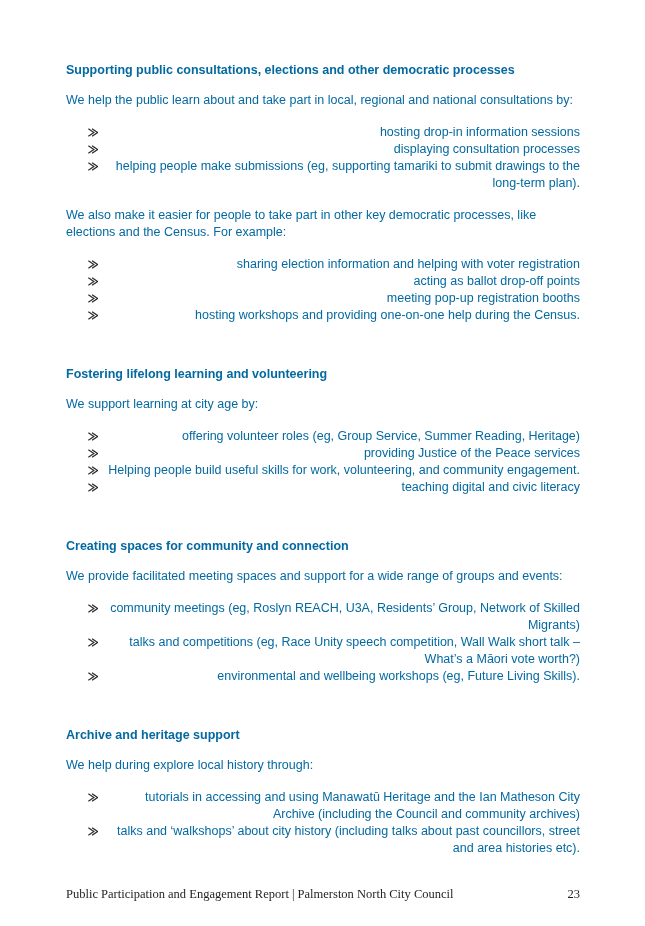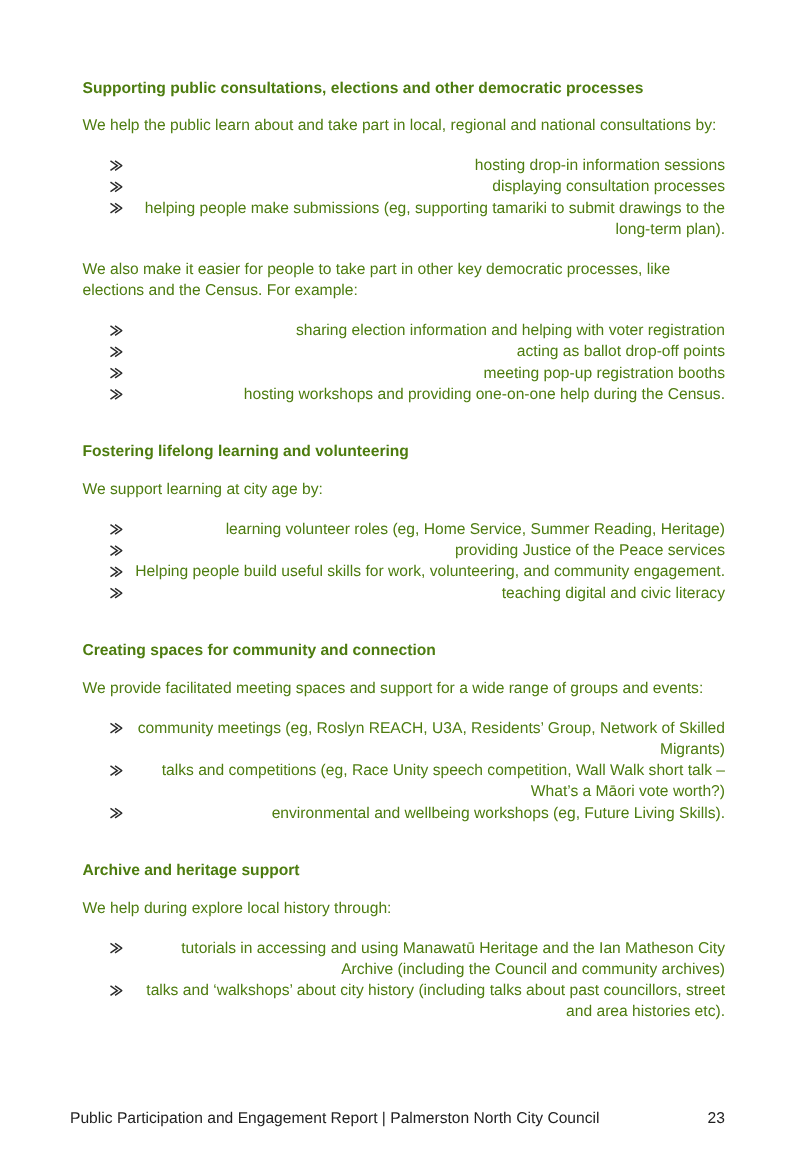--- a/index.html
+++ b/index.html
@@ -13,27 +13,27 @@
     width: 645px;
     height: 926px;
     background: #ffffff;
     padding: 62px 65px 0 66px;
     overflow: hidden;
   }
   .content { width: 514px; }
   p, h2, li {
     font-size: 12.5px;
     line-height: 17px;
-    color: #4d7c0f;
+    color: #0369a1;
   }
   h2 {
     font-weight: bold;
     margin: 0 0 13px 0;
   }
-  h2.spaced-before { margin-top: 29px; }
+  h2.spaced-before { margin-top: 42px; }
   p { margin: 0 0 15px 0; }
   ul.bullet-list {
     list-style: none;
     margin: 0 0 15px 0;
     padding: 0;
     text-align: right;
   }
   ul.bullet-list li {
     position: relative;
     padding-left: 40px;
@@ -53,26 +53,27 @@
   }
   ul.bullet-list .bullet svg path {
     fill: none;
     stroke: #2b2b2b;
     stroke-width: 1.3;
     stroke-linecap: butt;
     stroke-linejoin: miter;
   }
   .footer {
     position: absolute;
-    left: 56px;
+    left: 66px;
     right: 65px;
     top: 886px;
     display: flex;
     justify-content: space-between;
     align-items: flex-start;
+    font-family: Liberation Serif, serif;
   }
   .footer span {
     font-size: 12.5px;
     line-height: 17px;
     color: #1f1f1f;
   }
 </style>
 </head>
 <body>
 
@@ -153,21 +154,21 @@
     <h2 class="spaced-before">Fostering lifelong learning and volunteering</h2>
     <p>We support learning at city age by:</p>
     <ul class="bullet-list">
       <li>
         <span class="bullet">
             <svg viewBox="0 0 12 12">
               <path d="M1.5 1.8 L7.5 6 L1.5 10.2"></path>
               <path d="M5.5 1.8 L11.5 6 L5.5 10.2"></path>
             </svg>
           </span>
-        <span>learning volunteer roles (eg, Home Service, Summer Reading, Heritage)</span>
+        <span>offering volunteer roles (eg, Group Service, Summer Reading, Heritage)</span>
       </li>
       <li>
         <span class="bullet">
             <svg viewBox="0 0 12 12">
               <path d="M1.5 1.8 L7.5 6 L1.5 10.2"></path>
               <path d="M5.5 1.8 L11.5 6 L5.5 10.2"></path>
             </svg>
           </span>
         <span>providing Justice of the Peace services</span>
       </li>

